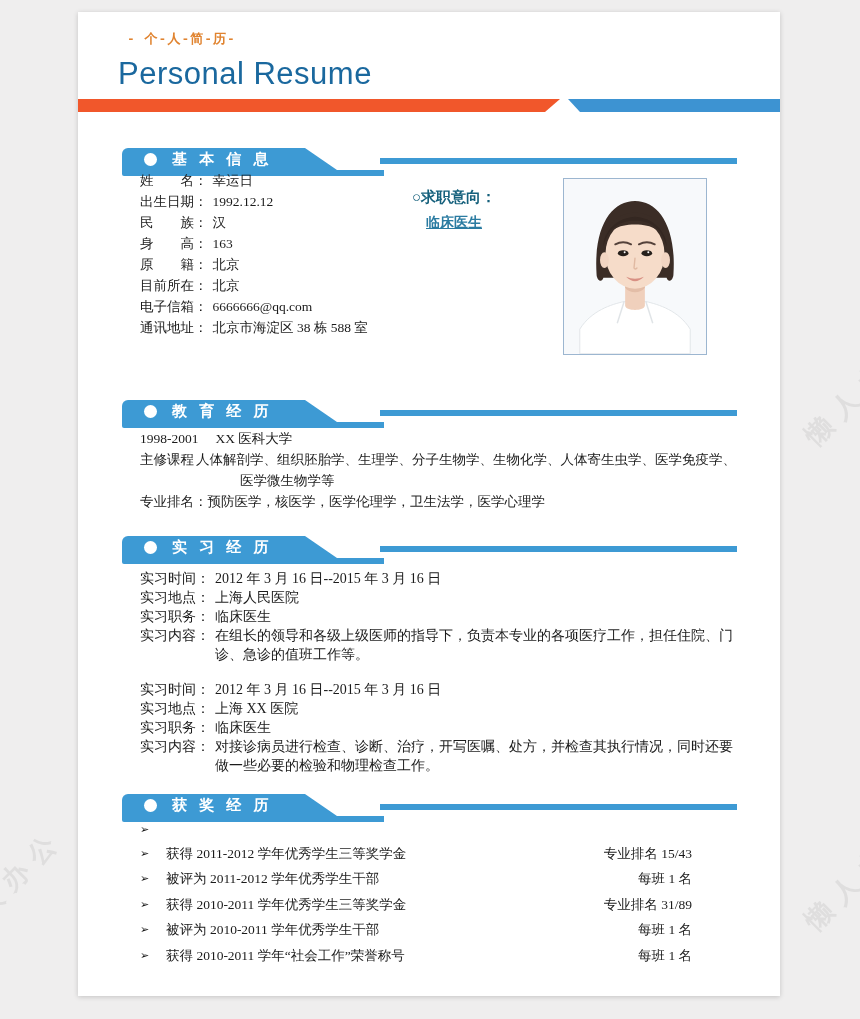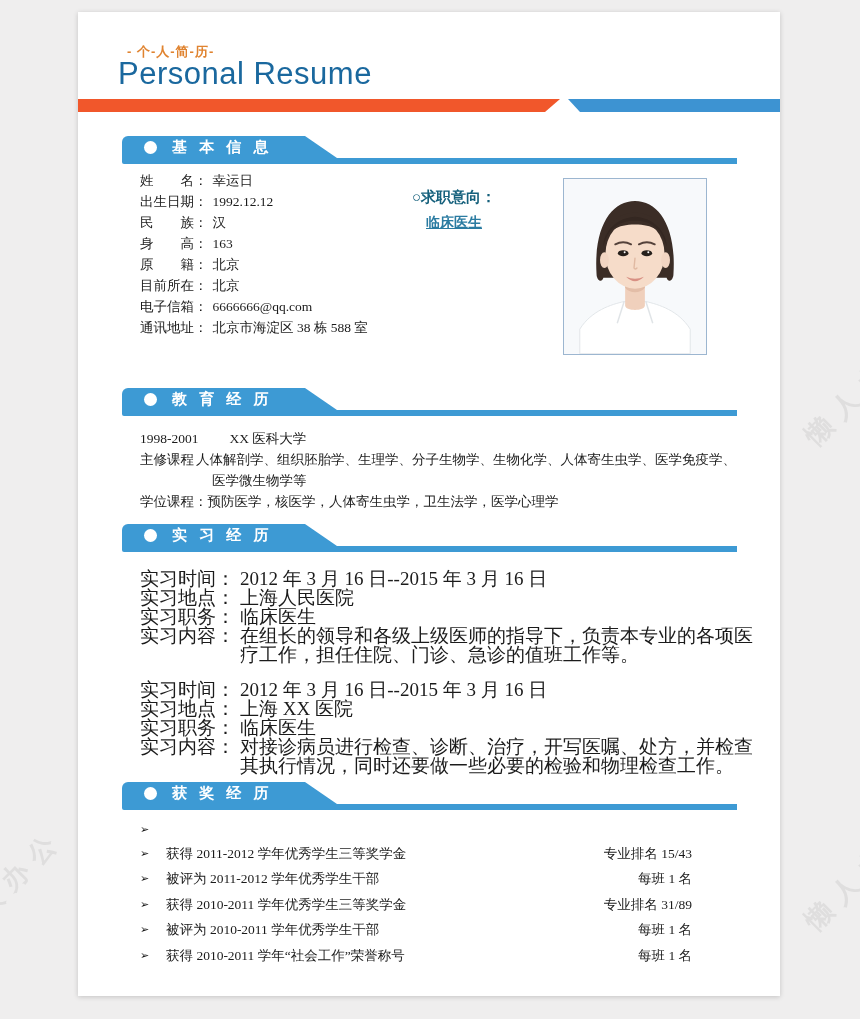--- a/index.html
+++ b/index.html
@@ -28,22 +28,22 @@
   .wm.edge  { opacity:.18; }
 
   
   .page {
     position:absolute; left:78px; top:12px; width:702px; height:984px;
     background:#ffffff;
     box-shadow:0 1px 5px rgba(0,0,0,.18);
   }
 
   .subtitle-cn {
-    position:absolute; left:49px; top:31px;
-    font-family:Liberation Sans, sans-serif;
+    position:absolute; left:49px; top:18px;
+    font-family:Liberation Mono, monospace;
     font-size:13px; font-weight:bold; color:#e0832f; letter-spacing:1px;text-align:center;
   }
   .title-en {
     position:absolute; left:40px; top:44px;
     font-family:"Liberation Sans","DejaVu Sans",sans-serif;
     font-size:31px; color:#1a689e; letter-spacing:.5px;
   }
   .bar-orange {
     position:absolute; left:0; top:87px; width:482px; height:13px;
     background:#f1572b;
@@ -51,21 +51,21 @@
   }
   .bar-blue {
     position:absolute; left:490px; top:87px; width:212px; height:13px;
     background:#3d93d2;
     clip-path:polygon(0 0, 100% 0, 100% 100%, 12px 100%);
   }
 
   
   .sec-bar { position:absolute; left:44px; width:615px; height:28px; }
   .sec-tab {
-    position:absolute; left:0; top:0; width:262px; height:28px;
+    position:absolute; left:0; top:12px; width:262px; height:28px;
     background:#3d9ad4;
     border-radius:6px 0 0 2px;
     clip-path:polygon(0 0, 183px 0, 215px 22px, 262px 22px, 262px 28px, 0 28px);
     display:flex; align-items:center; padding-left:22px; gap:15px;
   }
   .sec-strip {
     position:absolute; left:258px; right:0; bottom:0; height:6px;
     background:#3d9ad4;
   }
   .sec-dot { width:13px; height:13px; border-radius:50%; background:#fff; margin-top:-5px; flex:0 0 auto; }
@@ -95,28 +95,28 @@
 
   .photo {
     position:absolute; left:485px; top:166px; width:144px; height:177px;
     border:1px solid #9cb6d0; background:#fcfdfe; overflow:hidden;
   }
   .photo svg { display:block; width:100%; height:100%; }
 
   
   .edu { position:absolute; left:62px; top:416px; width:620px; font-size:13.5px; color:#1b1b1b; line-height:21px; }
   .edu-row1 { white-space:nowrap; }
-  .edu-school { margin-left:31px; }
+  .edu-school { margin-left:17px; }
   .edu-row2 { display:flex; white-space:nowrap; }
   .edu-major-label { width:56px; flex:0 0 auto; }
-  .edu-line2 { margin-left:28px; white-space:nowrap;padding-left:44px; }
+  .edu-line2 { margin-left:56px; white-space:nowrap;padding-left:44px; }
   .edu-degree { white-space:nowrap; }
 
   
-  .job { position:absolute; left:62px; width:620px; font-size:19px; color:#1b1b1b; line-height:19px; }
+  .job { position:absolute; left:62px; width:620px; font-size:14px; color:#1b1b1b; line-height:19px; }
   .job-row { display:flex; margin-bottom:0; }
   .job-label { flex:0 0 auto; white-space:pre; }
   .job-value { margin-left:5px; width:522px; }
 
   
   .awards { position:absolute; left:62px; top:809px; width:552px; font-size:13.5px; color:#1b1b1b; }
   .aw-row { position:relative; display:flex; align-items:flex-start; margin-bottom:7.5px; min-height:14px; }
   .aw-bullet { width:26px; flex:0 0 auto; font-size:11px; line-height:16px; color:#111; }
   .aw-text { white-space:nowrap; }
   .aw-note { position:absolute; right:0; top:0; white-space:nowrap; }
@@ -234,21 +234,21 @@
 
     <div class="edu">
       <div class="edu-row1">
         <span>1998-2001</span><span class="edu-school">XX 医科大学</span>
       </div>
       <div class="edu-row2">
         <span class="edu-major-label">主修课程</span>
         <span>人体解剖学、组织胚胎学、生理学、分子生物学、生物化学、人体寄生虫学、医学免疫学、</span>
       </div>
       <div class="edu-line2">医学微生物学等</div>
-      <div class="edu-degree">学位课程：预防医学，核医学，人体寄生虫学，卫生法学，医学心理学</div>
+      <div class="edu-degree">专业排名：预防医学，核医学，医学伦理学，卫生法学，医学心理学</div>
     </div>
 
     <div class="sec-bar" style="top:512px;">
       <div class="sec-tab">
         <span class="sec-dot"></span>
         <span class="sec-title">实 习 经 历</span>
       </div>
       <div class="sec-strip"></div>
     </div>
 

